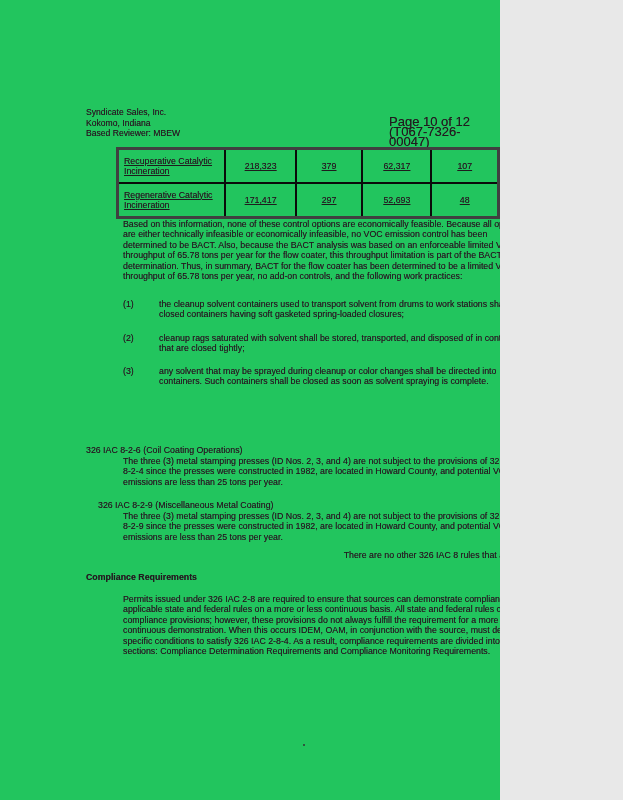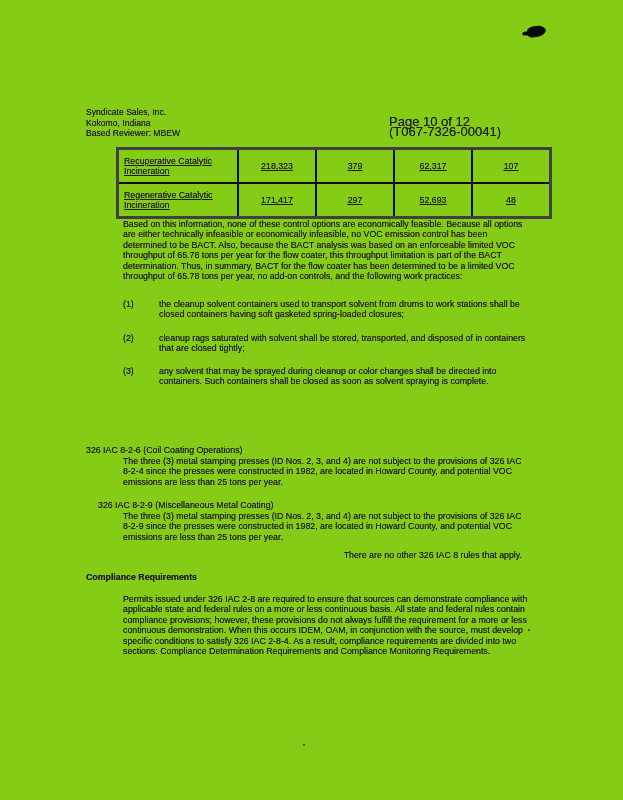--- a/index.html
+++ b/index.html
@@ -1,19 +1,19 @@
 <!DOCTYPE html>
 <html><head>
 <meta charset="utf-8">
 <style>
   html,body { margin:0; padding:0; background:#e8e8e8; }
   .page {
     position:relative;
-    width:623px; height:800px;
-    background:#84cc16;
+    width:500px; height:800px;
+    background:#22c55e;
     overflow:hidden;
     font-family:"Liberation Sans", sans-serif;
     color:#1d1d1d;
     -webkit-font-smoothing:antialiased;
   }
   .scan-text { text-shadow:0 0 0.45px #444; }
 
   
   .header-left { position:absolute; left:86px; top:107px; font-size:8.6px; line-height:10.6px; }
   .header-right { position:absolute; left:389px; top:117px; font-size:13px; line-height:10.2px; }
@@ -74,21 +74,21 @@
   <div class="speck speck-2"></div>
 
   <div class="header-left scan-text">
     <div>Syndicate Sales, Inc.</div>
     <div>Kokomo, Indiana</div>
     <div>Based Reviewer: MBEW</div>
   </div>
 
   <div class="header-right scan-text">
     <div>Page 10 of 12</div>
-    <div>(T067-7326-00041)</div>
+    <div>(T067-7326-00047)</div>
   </div>
 
   <table class="cost-table scan-text">
     <tbody>
       <tr>
         <td class="cell-label">Recuperative Catalytic Incineration</td>
         <td class="cell-num">218,323</td>
         <td class="cell-num">379</td>
         <td class="cell-num">62,317</td>
         <td class="cell-num">107</td>

